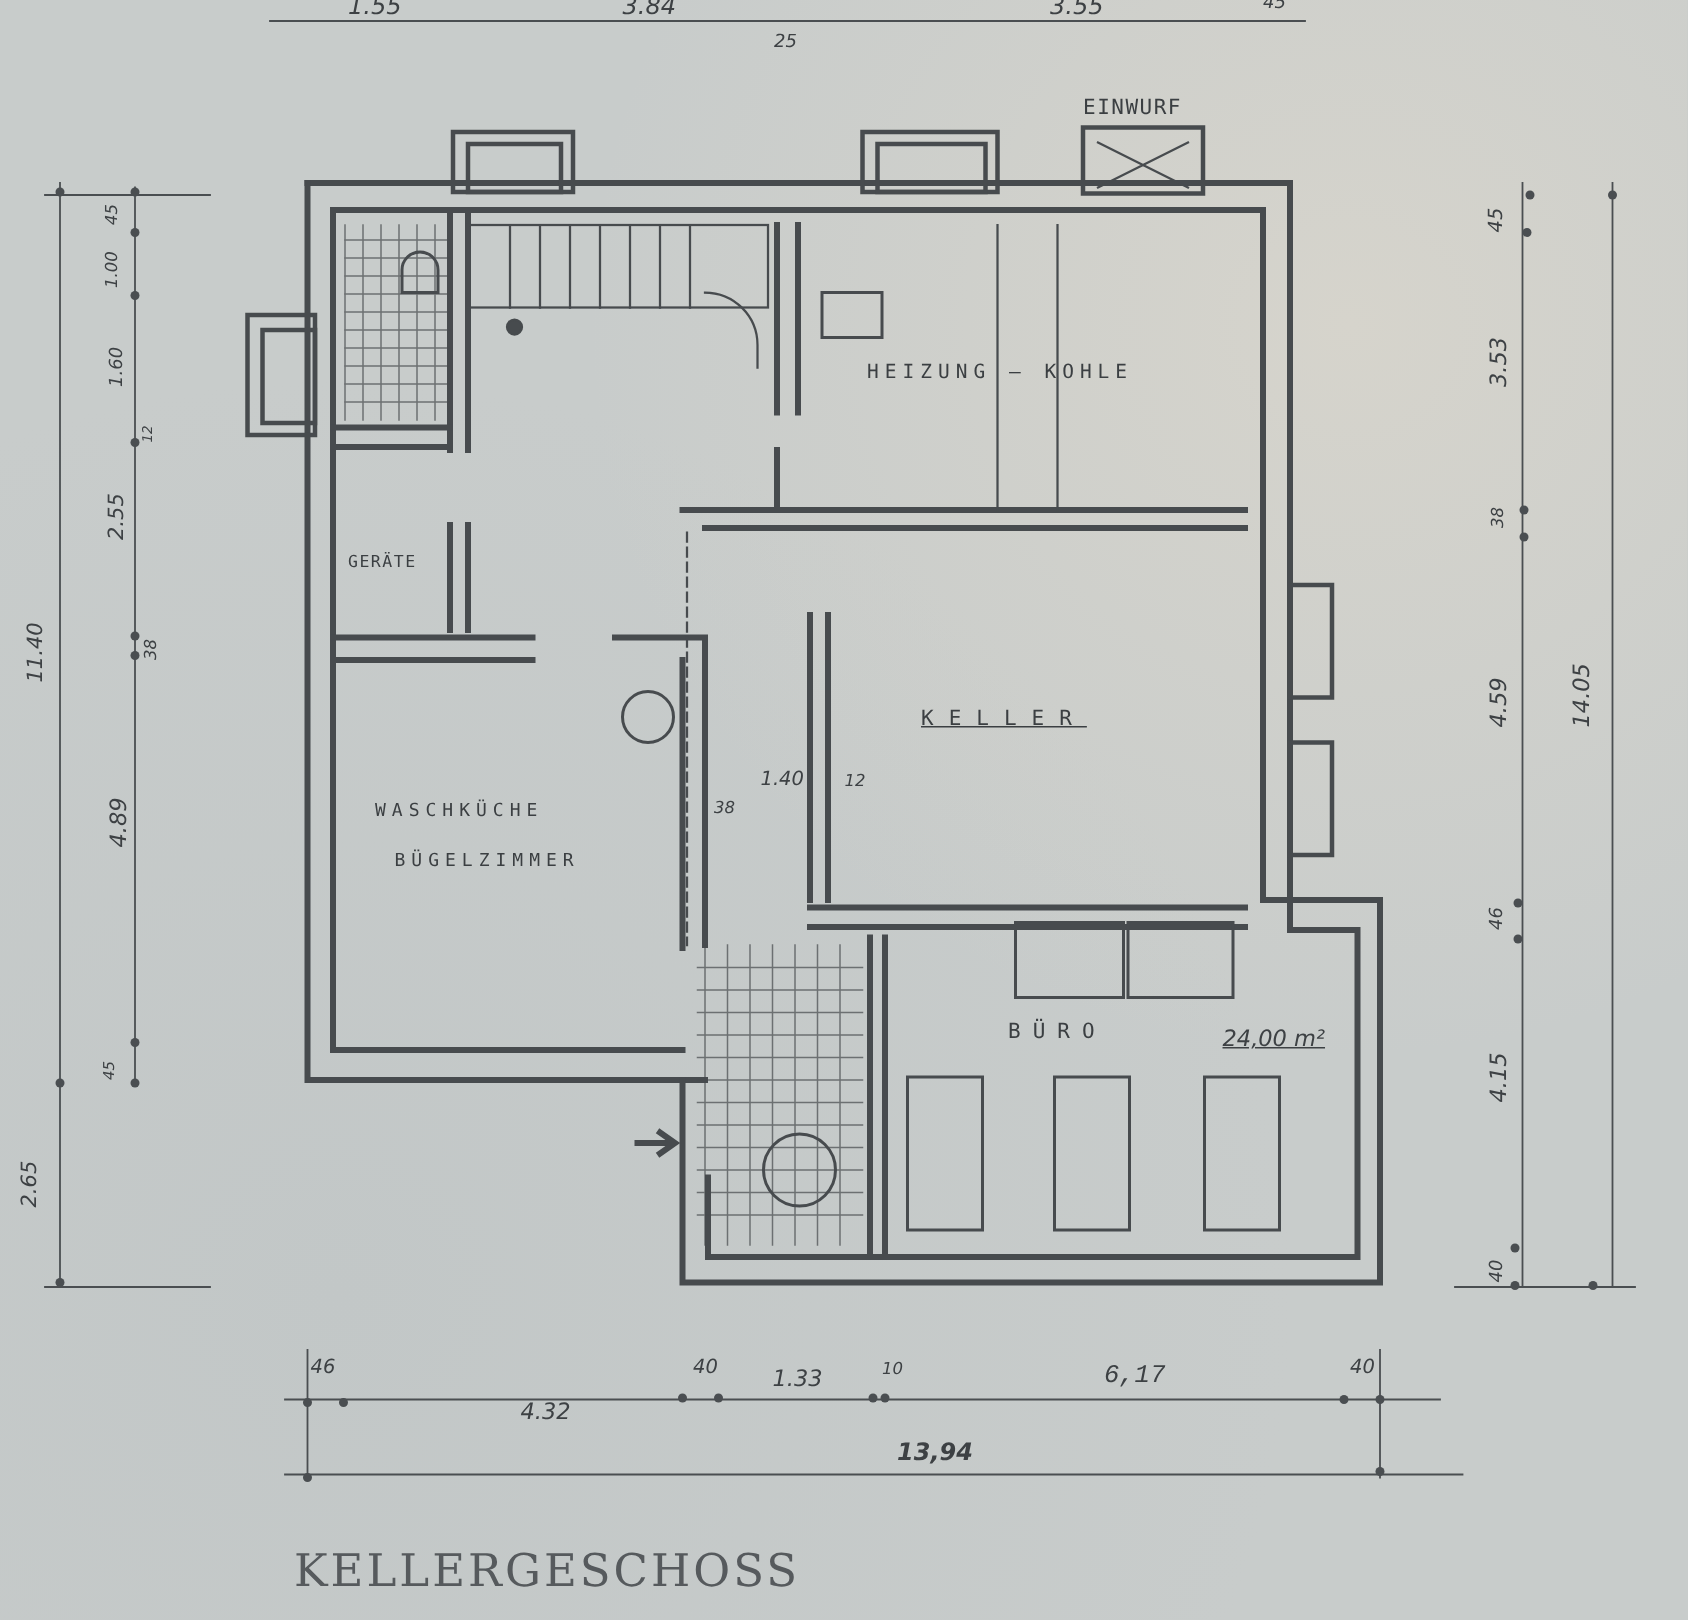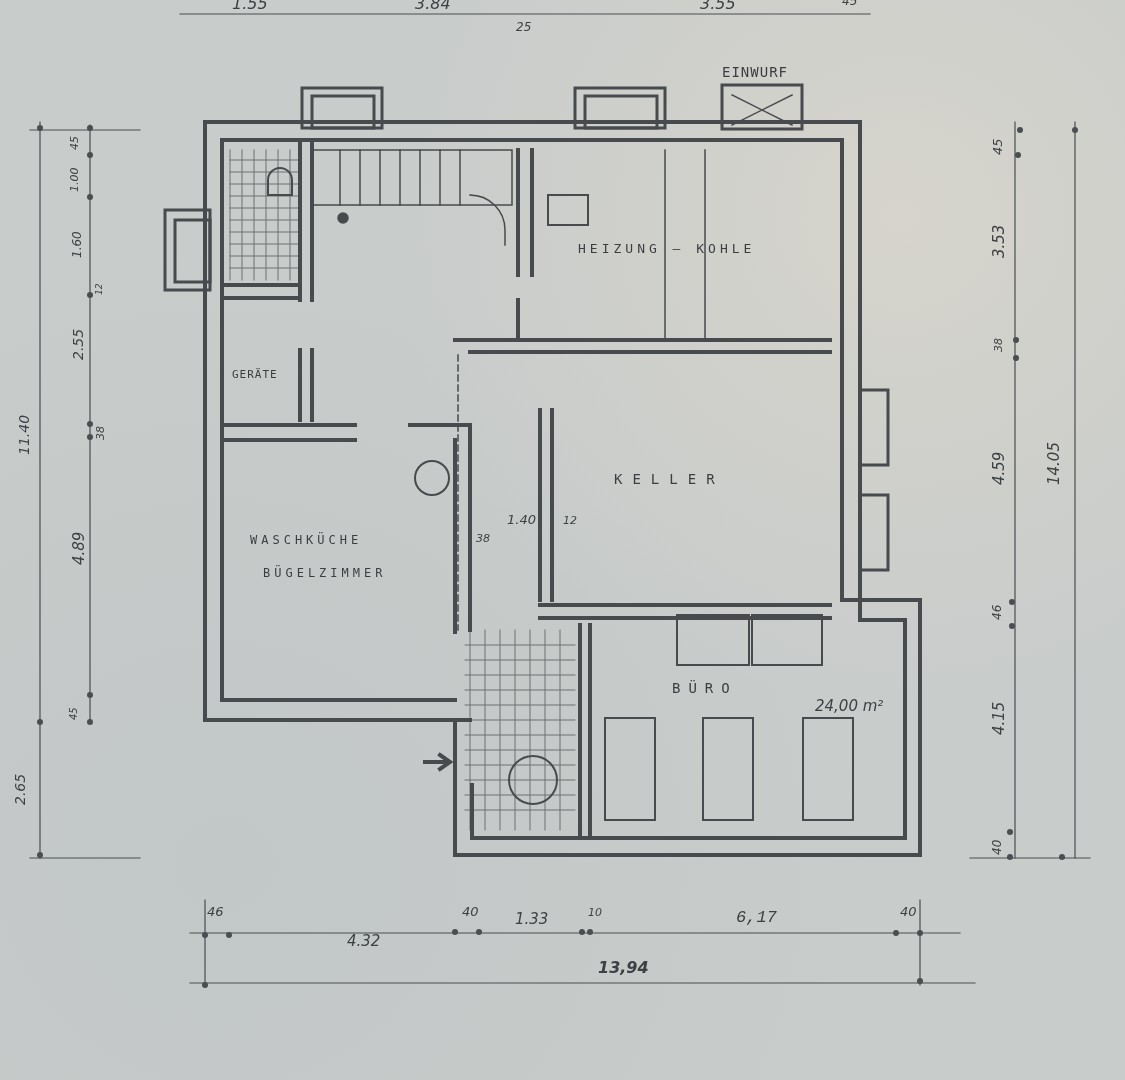--- a/index.html
+++ b/index.html
@@ -165,26 +165,26 @@
           <circle cx="920" cy="933" r="3"></circle>
           <circle cx="920" cy="981" r="3"></circle>
         <circle cx="205" cy="985" r="3"></circle>
       </g>
 
       <path d="M425 762 H448 M440 755 L450 762 L440 769" stroke-width="4"></path>
     </g>
   </svg>
 
   <div class="lbl" style="left:578px;top:241px;font-size:13px;">HEIZUNG – KOHLE</div>
-  <div class="lbl" style="left:614px;top:471px;font-size:14px;letter-spacing:10px;">KELLER</div>
+  <div class="lbl" style="left:614px;top:471px;font-size:14px;letter-spacing:10px;text-decoration:underline;">KELLER</div>
   <div class="lbl" style="left:232px;top:368px;font-size:11px;letter-spacing:1px;">GERÄTE</div>
   <div class="lbl" style="left:250px;top:533px;font-size:12px;">WASCHKÜCHE</div>
   <div class="lbl" style="left:263px;top:566px;font-size:12px;">BÜGELZIMMER</div>
   <div class="lbl" style="left:672px;top:680px;font-size:14px;letter-spacing:8px;">BÜRO</div>
-  <div class="dim" style="left:815px;top:697px;font-size:15px;">24,00 m²</div>
+  <div class="dim" style="left:815px;top:683px;font-size:15px;text-decoration:underline;">24,00 m²</div>
   <div class="lbl" style="left:722px;top:64px;font-size:14px;letter-spacing:1px;">EINWURF</div>
 
   <div class="dim" style="left:232px;top:-6px;font-size:16px;">1.55</div>
   <div class="dim" style="left:415px;top:-6px;font-size:16px;">3.84</div>
   <div class="dim" style="left:516px;top:20px;font-size:12px;">25</div>
   <div class="dim" style="left:700px;top:-6px;font-size:16px;">3.55</div>
   <div class="dim" style="left:842px;top:-6px;font-size:12px;">45</div>
 
   <div class="dim v" style="left:68px;top:150px;font-size:11px;">45</div>
   <div class="dim v" style="left:68px;top:192px;font-size:11px;">1.00</div>
@@ -212,13 +212,14 @@
   <div class="dim" style="left:515px;top:910px;font-size:15px;">1.33</div>
   <div class="dim" style="left:588px;top:906px;font-size:11px;">10</div>
   <div class="dim" style="left:736px;top:908px;font-size:17px;font-family:Liberation Mono, monospace;">6,17</div>
   <div class="dim" style="left:900px;top:904px;font-size:13px;">40</div>
   <div class="dim" style="left:598px;top:958px;font-size:16px;font-weight:bold;">13,94</div>
 
   <div class="dim" style="left:507px;top:512px;font-size:13px;">1.40</div>
   <div class="dim" style="left:563px;top:514px;font-size:11px;">12</div>
   <div class="dim" style="left:476px;top:532px;font-size:11px;">38</div>
 
+  <div class="title">KELLERGESCHOSS</div>
 </div>
 
 </body></html>

